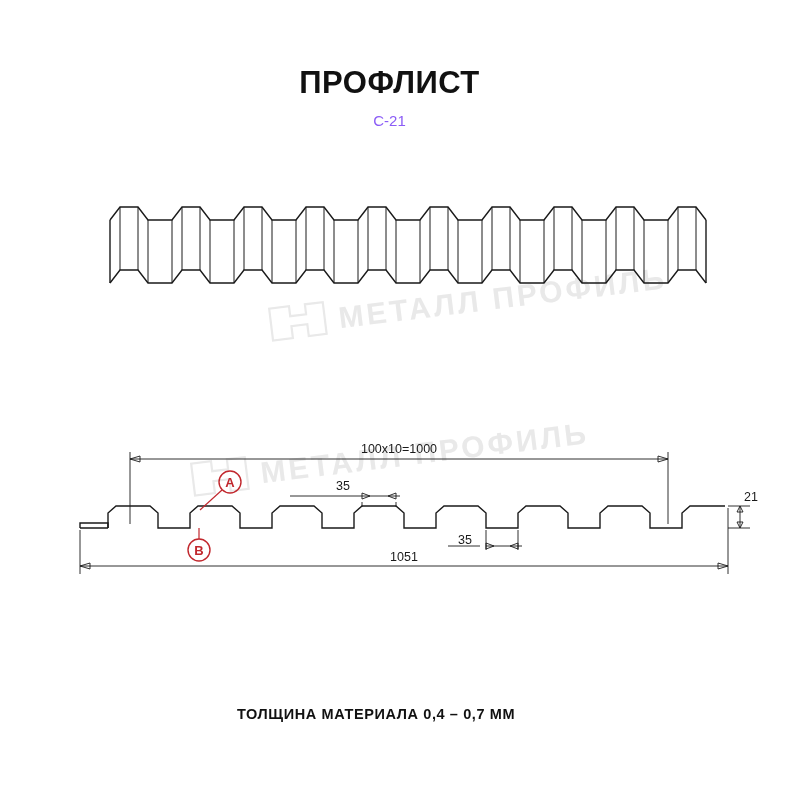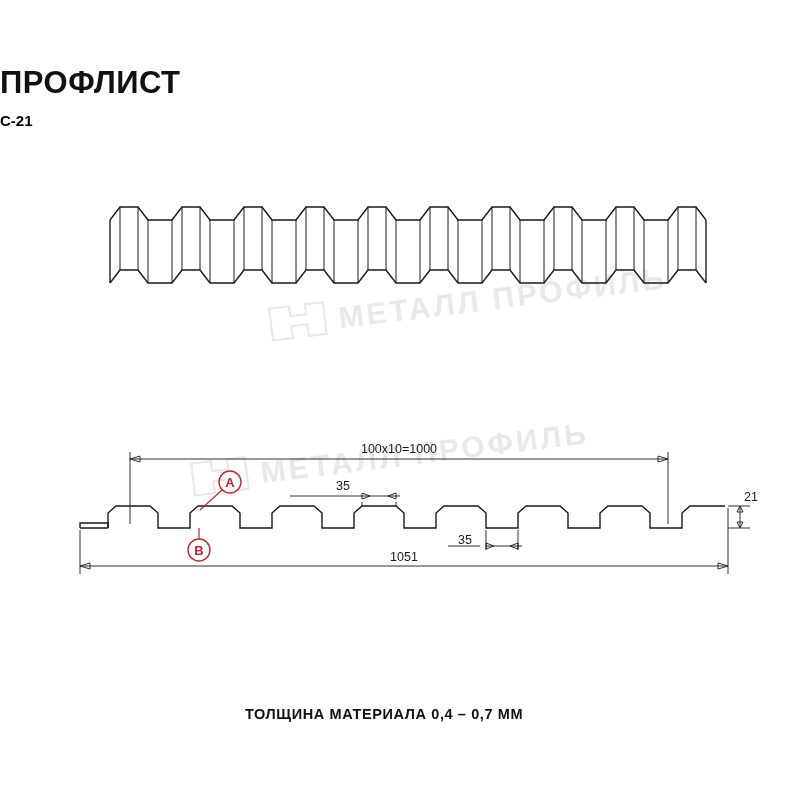--- a/index.html
+++ b/index.html
@@ -20,34 +20,34 @@
     position: absolute;
     inset: 0;
   }
 
   
   .title-block {
     position: absolute;
     top: 66px;
     left: 0;
     width: 779px;
-    text-align: left;
+    text-align: center;
   }
   .title {
     font-size: 31px;
     font-weight: bold;
     letter-spacing: 0.5px;
     color: #111111;
     line-height: 1.1;
   }
   .subtitle {
     margin-top: 12px;
     font-size: 15px;
-    font-weight: bold;
-    color: #000000;
+    font-weight: normal;
+    color: #8b5cf6;
   }
 
   
   .iso-wrap {
     position: absolute;
     top: 160px;
     left: 80px;
     width: 640px;
     height: 180px;
   }
@@ -64,21 +64,21 @@
     left: 0;
     width: 800px;
     height: 800px;
     pointer-events: none;
   }
 
   
   .footer {
     position: absolute;
     top: 706px;
-    left: 16px;
+    left: 8px;
     width: 736px;
     text-align: center;
     font-size: 14.5px;
     font-weight: bold;
     letter-spacing: 0.6px;
     color: #111111;
   }
 
   svg { display: block; }
   .ln { stroke: #1a1a1a; fill: none; }

